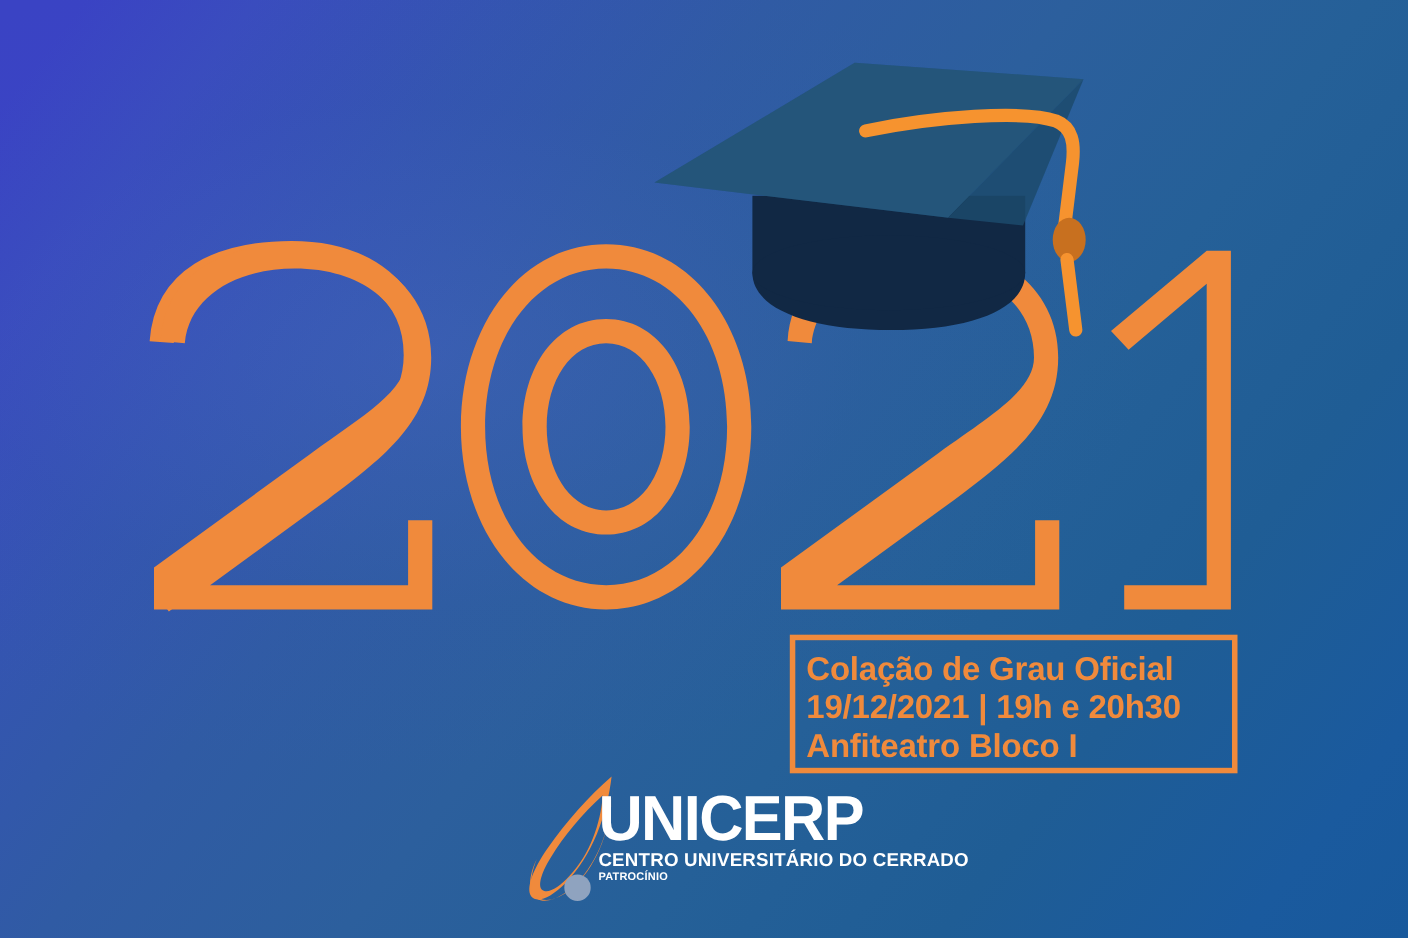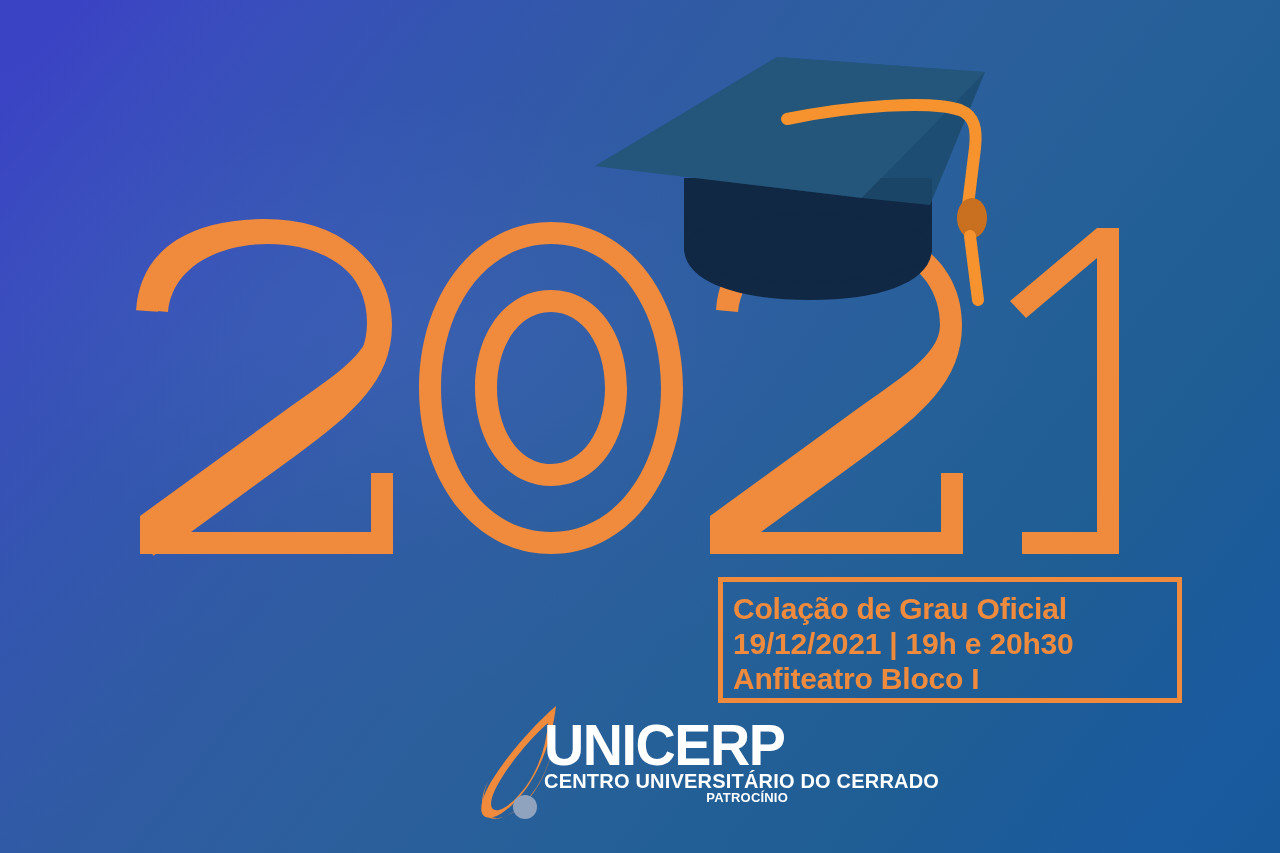--- a/index.html
+++ b/index.html
@@ -72,21 +72,21 @@
     width: 1280px;
     height: 853px;
     pointer-events: none;
   }
 
   
   .details-box {
     position: absolute;
     left: 718px;
     top: 577px;
-    width: 464px;
+    width: 407px;
     height: 126px;
     box-sizing: border-box;
     border: 5px solid #f08a3c;
   }
   .details-inner {
     position: absolute;
     left: 10px;
     top: 9px;
     right: 4px;
   }
@@ -135,36 +135,36 @@
     font-size: 58px;
     font-weight: 700;
     letter-spacing: -1.5px;
     line-height: 52px;
     white-space: nowrap;
     transform: scaleX(0.96);
     transform-origin: left center;
   }
   .tagline {
     color: #ffffff;
-    font-size: 20px;
+    font-size: 17px;
     font-weight: 700;
     letter-spacing: 0.2px;
     line-height: 17px;
     text-align: right;
     padding-right: 6px;
     white-space: nowrap;
     margin-top: 2px;
   }
   .tagline-sub {
     color: #ffffff;
-    font-size: 13px;
+    font-size: 10px;
     font-weight: 700;
     letter-spacing: 0.2px;
     line-height: 15px;
-    text-align: right;
+    text-align: left;
     padding-right: 6px;
     white-space: nowrap;
   }
 </style>
 </head>
 <body>
 
 <div id="poster">
 
   <div class="sheen"></div>

